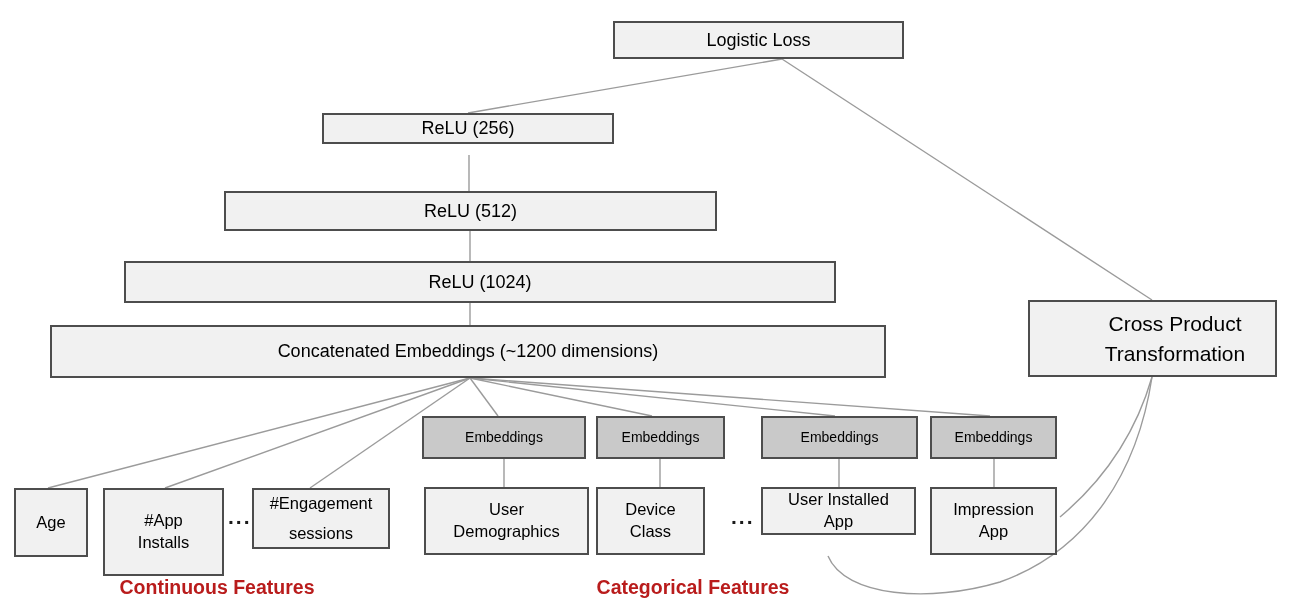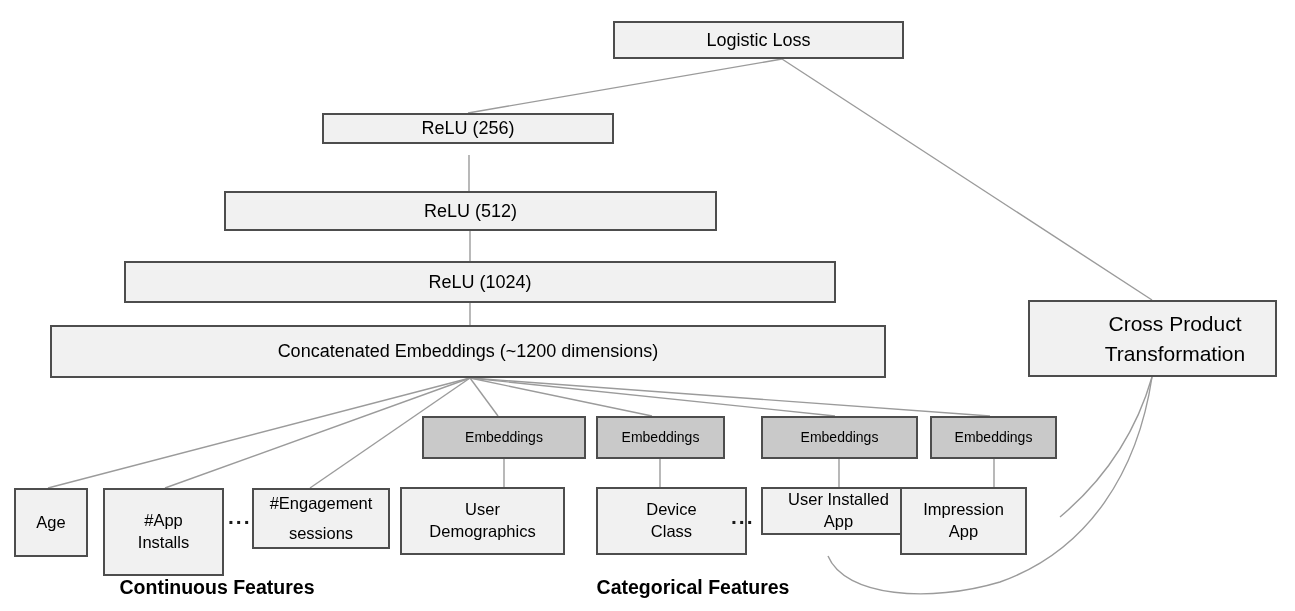--- a/index.html
+++ b/index.html
@@ -43,21 +43,21 @@
     font-size:21px;
     letter-spacing:2px;
     color:#1a1a1a;
   }
   .group-label{
     position:absolute;
     width:320px;
     text-align:center;
     font-weight:bold;
     font-size:19.5px;
-    color:#000000;
+    color:#b91c1c;
   }
 </style>
 </head>
 <body>
 
 <div class="canvas">
 
   <svg class="wires" viewBox="0 0 1295 611">
 
     <line x1="782" y1="59" x2="468" y2="113"></line>
@@ -128,34 +128,34 @@
   <div class="node feature" style="left:103px;top:488px;width:121px;height:88px;">
     <span>#App</span>
     <span>Installs</span>
   </div>
   <div class="ellipsis" style="left:228px;top:505px;">...</div>
   <div class="node feature" style="left:252px;top:488px;width:138px;height:61px;gap:8px;">
     <span>#Engagement</span>
     <span>sessions</span>
   </div>
 
-  <div class="node feature" style="left:400px;top:487px;width:165px;height:68px;">
+  <div class="node feature" style="left:424px;top:487px;width:165px;height:68px;">
     <span>User</span>
     <span>Demographics</span>
   </div>
-  <div class="node feature" style="left:596px;top:487px;width:151px;height:68px;">
+  <div class="node feature" style="left:596px;top:487px;width:109px;height:68px;">
     <span>Device</span>
     <span>Class</span>
   </div>
   <div class="ellipsis" style="left:731px;top:505px;">...</div>
   <div class="node feature" style="left:761px;top:487px;width:155px;height:48px;">
     <span>User Installed</span>
     <span>App</span>
   </div>
-  <div class="node feature" style="left:900px;top:487px;width:127px;height:68px;">
+  <div class="node feature" style="left:930px;top:487px;width:127px;height:68px;">
     <span>Impression</span>
     <span>App</span>
   </div>
 
   <div class="group-label" style="left:57px;top:576px;">Continuous Features</div>
   <div class="group-label" style="left:533px;top:576px;">Categorical Features</div>
 
 </div>
 
 </body></html>

